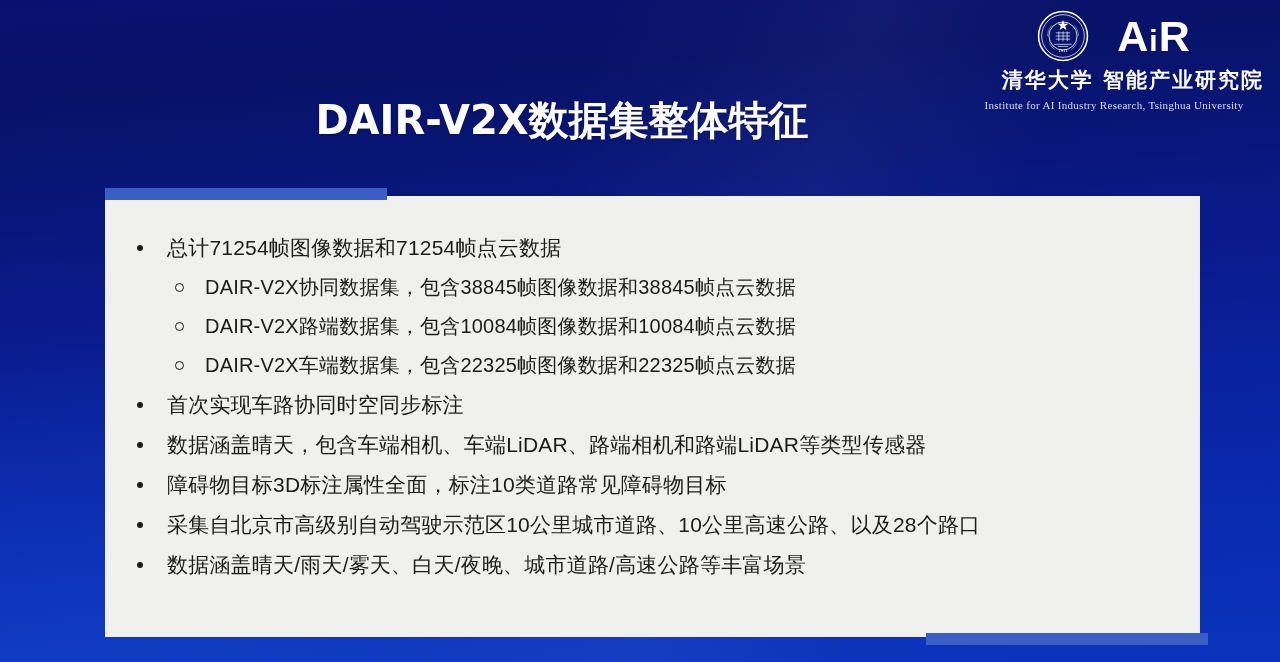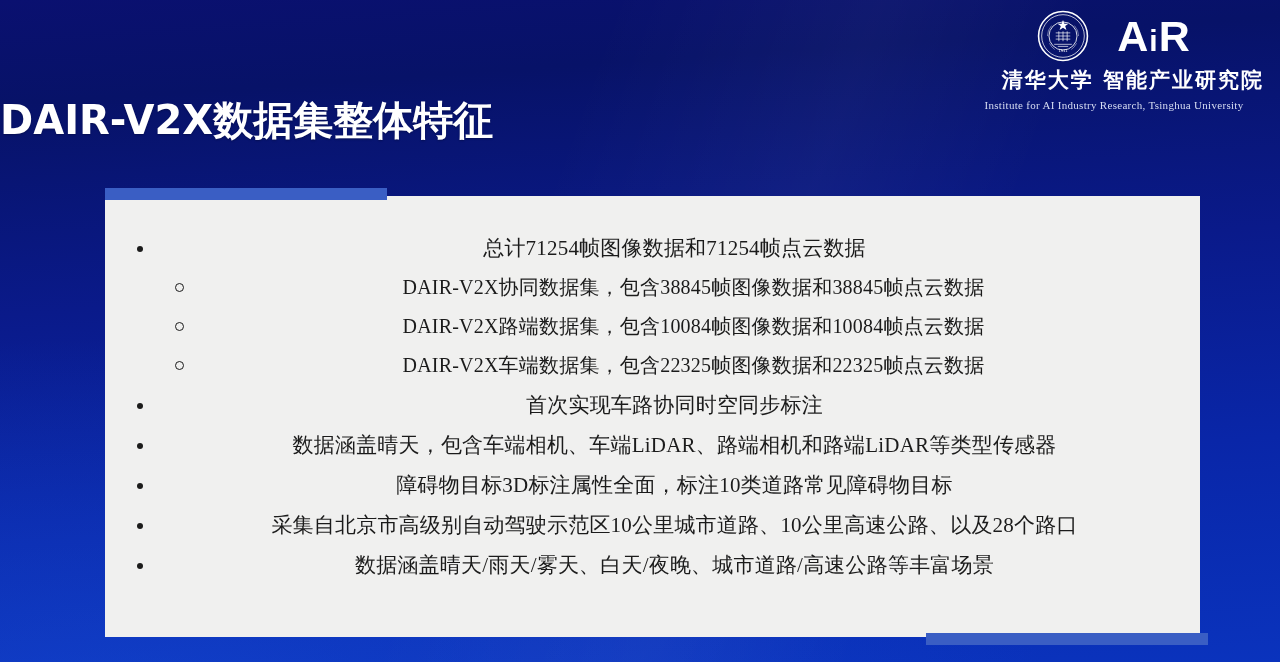--- a/index.html
+++ b/index.html
@@ -75,20 +75,21 @@
     margin-top: 5px;
     white-space: nowrap;
   }
 
   
   .slide-title {
     position: absolute;
     top: 93px;
     left: 0;
     width: 1124px;
+    text-align: center;
     font-family: "DejaVu Sans", "Liberation Sans", sans-serif;
     font-size: 40px;
     font-weight: bold;
     color: #ffffff;
     letter-spacing: 0px;
     text-shadow: 0 1px 2px rgba(0,0,0,0.25);
   }
 
   
   .card-wrap {
@@ -124,22 +125,21 @@
   .bullets {
     position: absolute;
     left: 28px;
     top: 32px;
     right: 18px;
   }
   .li {
     display: flex;
     align-items: flex-start;
     color: #1b1b1b;
-    font-family: Liberation Serif, serif;
-    text-align: center;
+    font-family: Liberation Sans, sans-serif;
   }
   .li.level1 {
     font-size: 21px;
     line-height: 40px;
     padding-left: 4px;
   }
   .li.level2 {
     font-size: 20px;
     line-height: 39px;
     padding-left: 42px;

